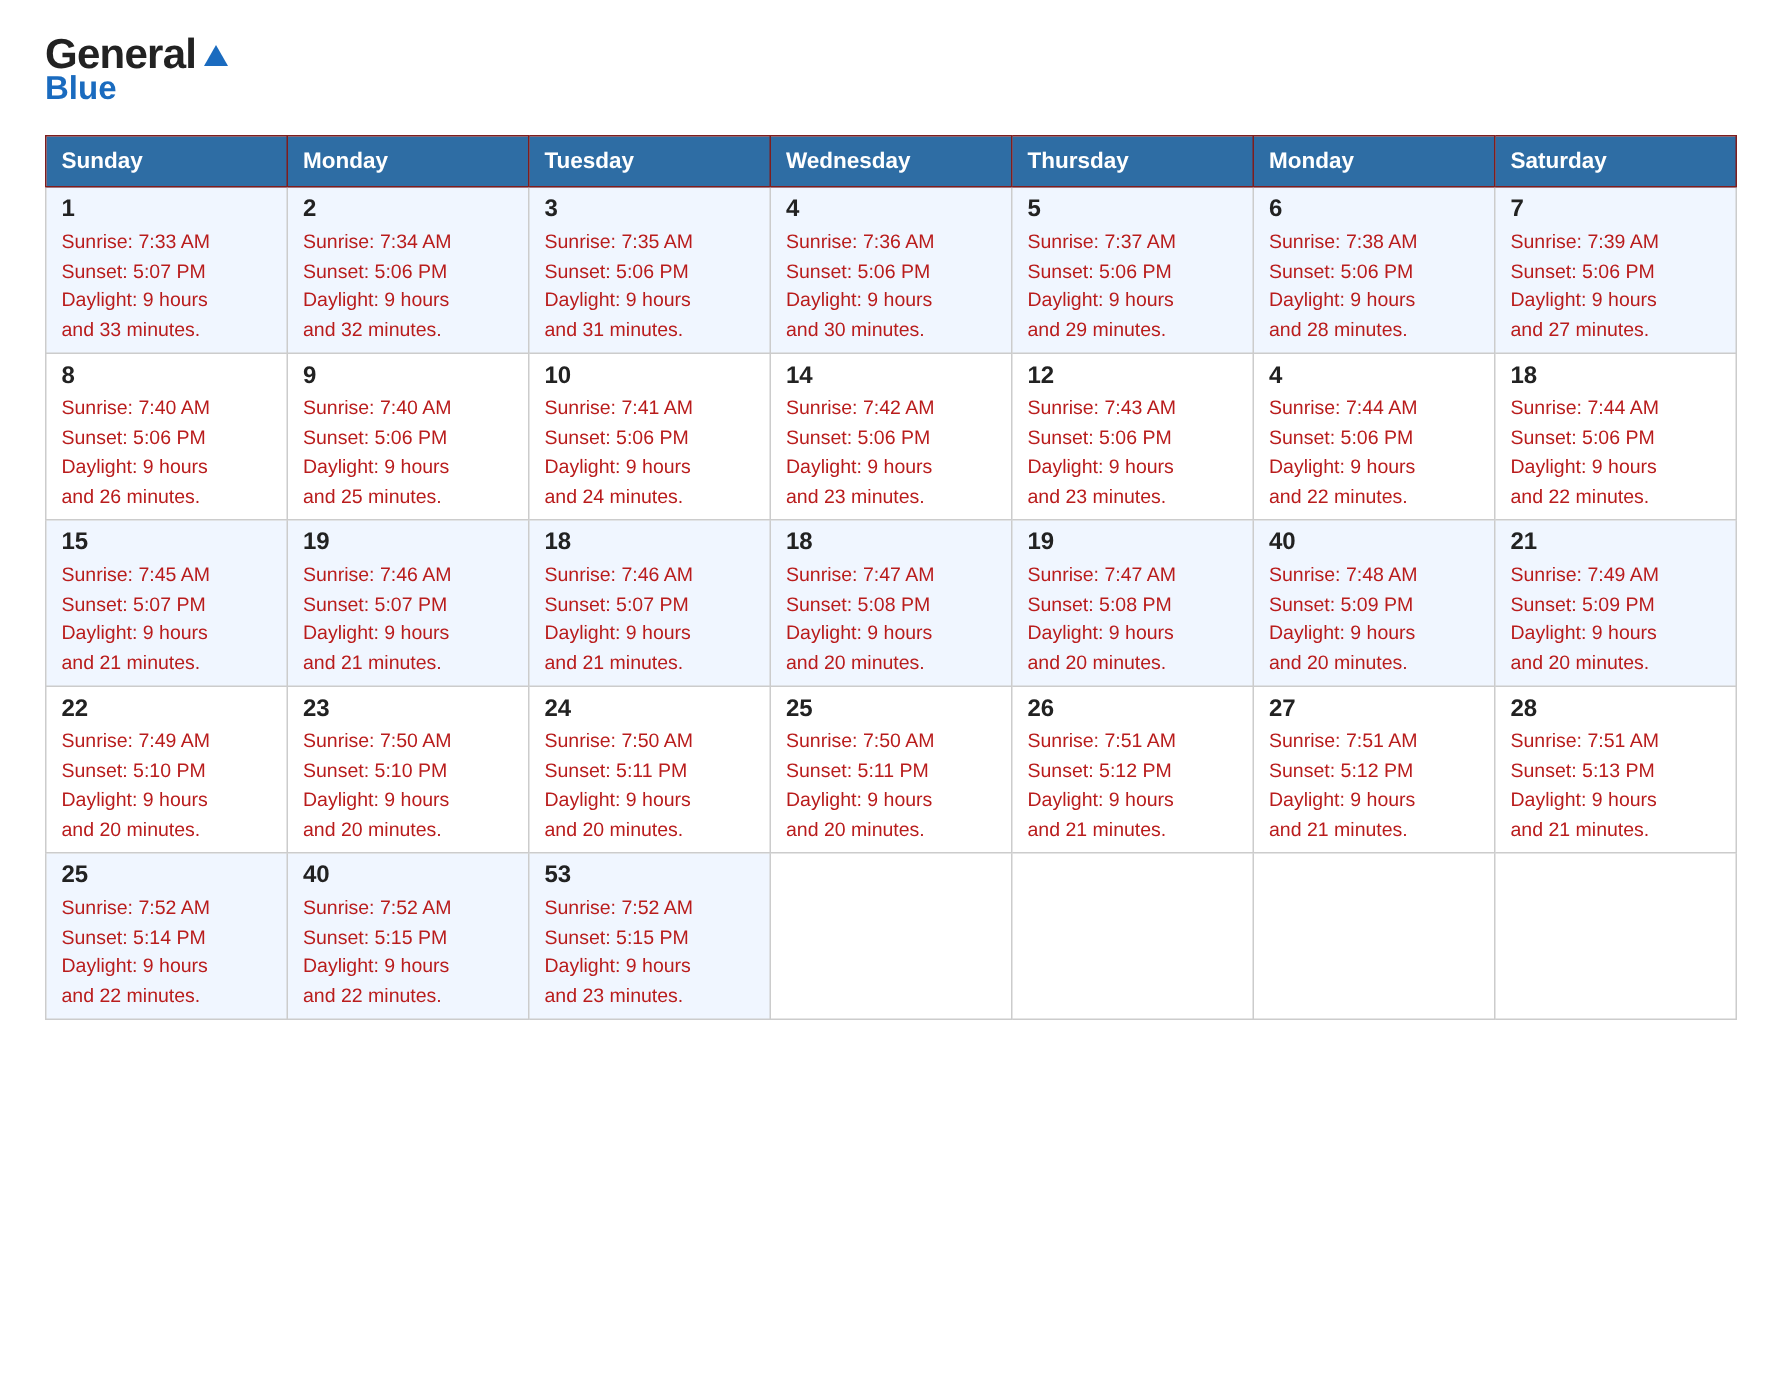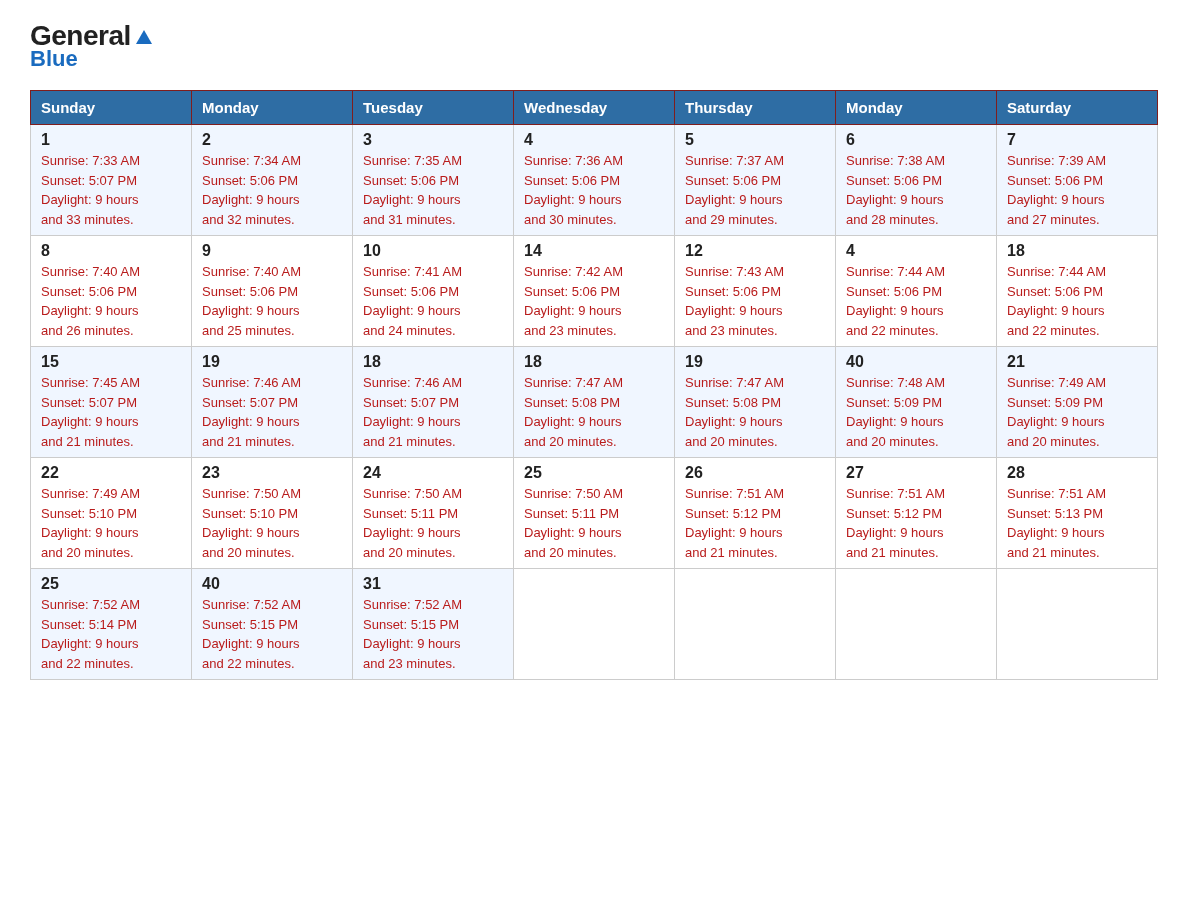--- a/index.html
+++ b/index.html
@@ -395,21 +395,21 @@
         <td>
         <div class="day-num">40</div>
         <div class="day-info">
           Sunrise: 7:52 AM<br>
           Sunset: 5:15 PM<br>
           Daylight: 9 hours<br>
           and 22 minutes.
         </div>
       </td>
         <td>
-        <div class="day-num">31</div>
+        <div class="day-num">53</div>
         <div class="day-info">
           Sunrise: 7:52 AM<br>
           Sunset: 5:15 PM<br>
           Daylight: 9 hours<br>
           and 23 minutes.
         </div>
       </td>
         <td class="empty-cell"></td>
         <td class="empty-cell"></td>
         <td class="empty-cell"></td>

